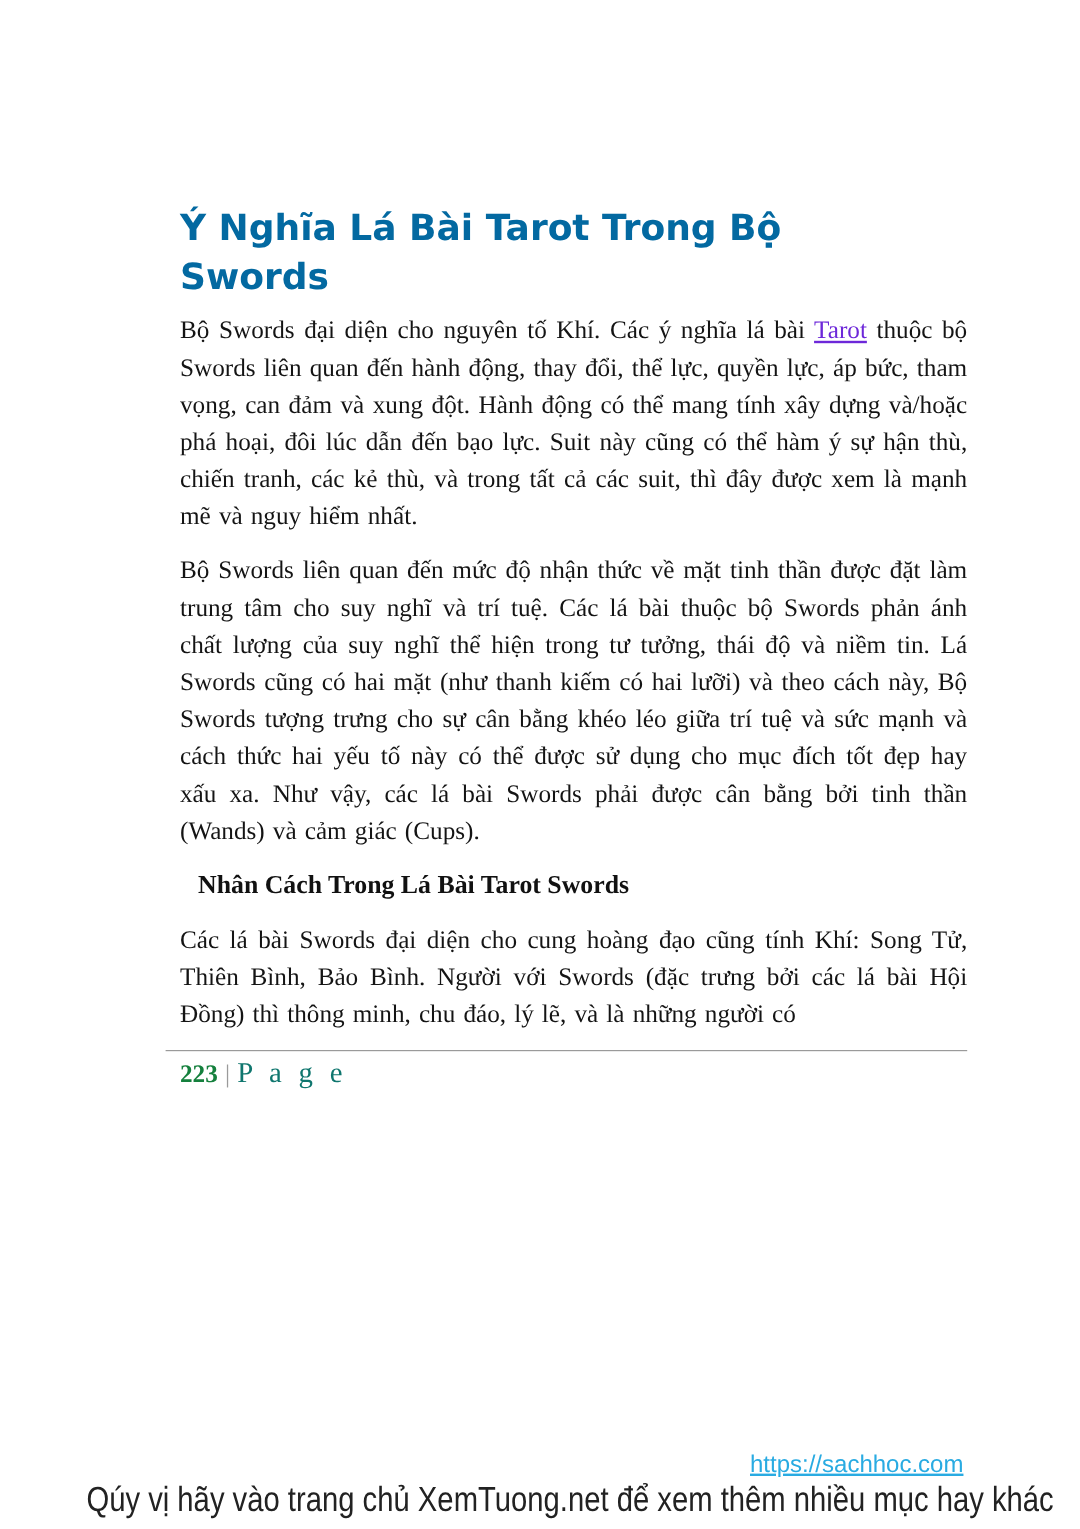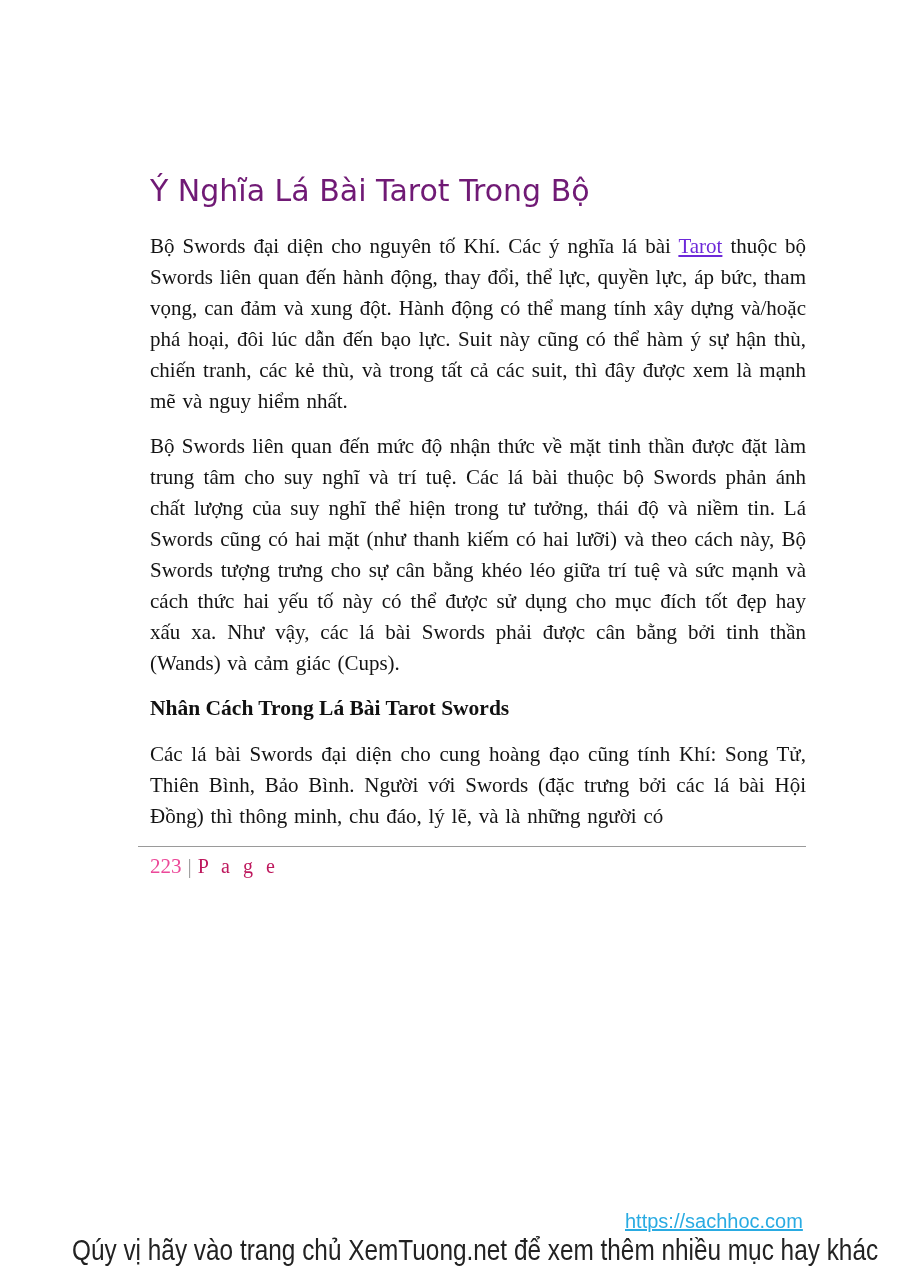--- a/index.html
+++ b/index.html
@@ -29,70 +29,70 @@
     pointer-events: none;
   }
   .content {
     position: absolute;
     left: 150px;
     top: 170px;
     width: 656px;
     z-index: 2;
   }
   .title {
-    margin: 0 0 20px 0;
+    margin: 0 0 8px 0;
     font-family: "DejaVu Sans", "Liberation Sans", sans-serif;
-    font-weight: normal;
+    font-weight: bold;
     font-size: 30px;
     line-height: 41px;
-    color: #701a75;
+    color: #0369a1;
   }
   .title .t-line { display: block; }
   .content p {
     margin: 0 0 14px 0;
     font-size: 21px;
     line-height: 31px;
     text-align: justify;
     word-spacing: 1.5px;
   }
   .inline-link {
     color: #6d28d9;
     text-decoration: underline;
     cursor: pointer;
   }
   .subheading {
-    margin: 6px 0 16px 0;
+    margin: 6px 0 16px 15px;
     font-family: "Liberation Serif", serif;
     font-weight: bold;
     font-size: 21.5px;
     line-height: 30px;
     color: #111111;
   }
   .page-sep {
     border-top: 1.5px solid #9a9a9a;
     margin: 2px 0 4px -12px;
     width: 668px;
   }
   .page-num {
     font-size: 21px;
     line-height: 30px;
   }
   .page-num .num {
-    font-weight: normal;
-    color: #ec4899;
+    font-weight: bold;
+    color: #15803d;
     margin-right: 6px;
   }
   .page-num .sep {
     color: #9a9a9a;
     margin-right: 6px;
   }
   .page-num .lbl {
-    color: #be185d;
+    color: #0f766e;
     letter-spacing: 4px;
-    font-size: 20px;
+    font-size: 24px;
   }
   .site-footer {
     position: absolute;
     left: 0;
     top: 1208px;
     width: 900px;
     z-index: 3;
   }
   .footer-link {
     position: absolute;
@@ -119,20 +119,21 @@
 </head>
 <body>
 
 <div class="page">
 
 
   <div class="content">
 
     <h1 class="title">
       <span class="t-line">Ý Nghĩa Lá Bài Tarot Trong Bộ</span>
+      <span class="t-line">Swords</span>
     </h1>
 
     <p><span>Bộ Swords đại diện cho nguyên tố Khí. Các ý nghĩa lá bài </span><a class="inline-link">Tarot</a><span> thuộc bộ Swords liên quan đến hành động, thay đổi, thể lực, quyền lực, áp bức, tham vọng, can đảm và xung đột. Hành động có thể mang tính xây dựng và/hoặc phá hoại, đôi lúc dẫn đến bạo lực. Suit này cũng có thể hàm ý sự hận thù, chiến tranh, các kẻ thù, và trong tất cả các suit, thì đây được xem là mạnh mẽ và nguy hiểm nhất.</span></p>
 
     <p>Bộ Swords liên quan đến mức độ nhận thức về mặt tinh thần được đặt làm trung tâm cho suy nghĩ và trí tuệ. Các lá bài thuộc bộ Swords phản ánh chất lượng của suy nghĩ thể hiện trong tư tưởng, thái độ và niềm tin. Lá Swords cũng có hai mặt (như thanh kiếm có hai lưỡi) và theo cách này, Bộ Swords tượng trưng cho sự cân bằng khéo léo giữa trí tuệ và sức mạnh và cách thức hai yếu tố này có thể được sử dụng cho mục đích tốt đẹp hay xấu xa. Như vậy, các lá bài Swords phải được cân bằng bởi tinh thần (Wands) và cảm giác (Cups).</p>
 
 
 
     <h2 class="subheading">Nhân Cách Trong Lá Bài Tarot Swords</h2>
 

